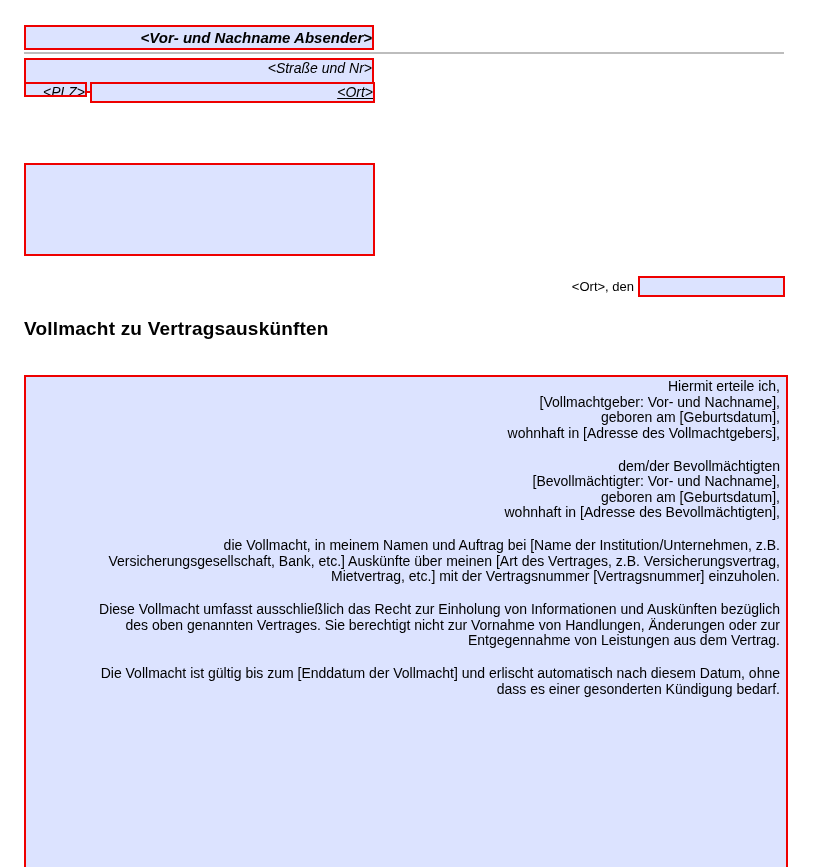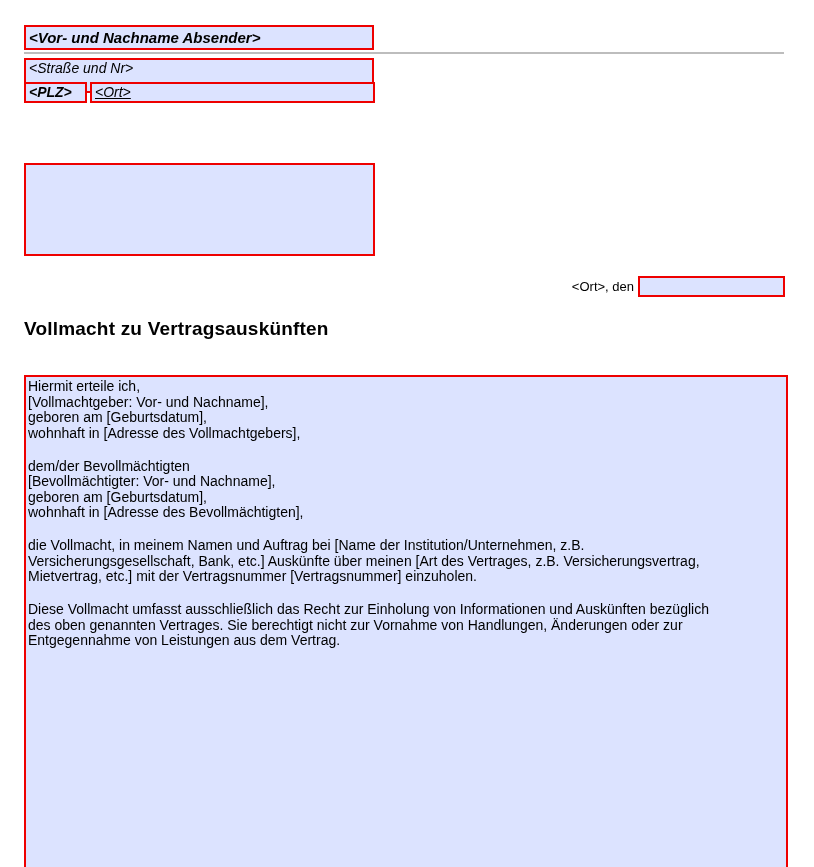--- a/index.html
+++ b/index.html
@@ -1,24 +1,24 @@
 <!DOCTYPE html>
 <html><head>
   <meta charset="utf-8">
   <style>
     html, body { margin: 0; padding: 0; background: #ffffff; }
     body { width: 814px; height: 867px; position: relative; overflow: hidden;
            font-family: "Liberation Sans", sans-serif; color: #000; }
     .field { position: absolute; box-sizing: border-box; background: #dce3ff;
-             border: 2px solid #ee0000; overflow: hidden; }
+             border: 2px solid #ee0000; overflow: hidden; text-align: right; }
     .field span { display: block; padding-left: 3px; white-space: nowrap; }
     #sender-name { left: 24px; top: 25px; width: 350px; height: 25px; }
     #sender-name span { font-size: 15px; font-weight: bold; font-style: italic; line-height: 22px; }
     #sender-street { left: 24px; top: 58px; width: 350px; height: 35px; }
-    #sender-plz { left: 24px; top: 82px; width: 63px; height: 21px; font-weight: bold; }
+    #sender-plz { left: 24px; top: 82px; width: 63px; height: 15px; }
     #sender-city { left: 90px; top: 82px; width: 285px; height: 21px; text-decoration: underline; }
     .small-it { font-size: 14px; font-style: italic; line-height: 17px; }
     .divider { position: absolute; left: 24px; top: 52px; width: 760px; height: 2px; background: #bdbdbd; }
     #recipient { left: 24px; top: 163px; width: 351px; height: 93px; }
     .date-line { position: absolute; right: 180px; top: 278px; font-size: 13px; line-height: 18px; }
     #date-field { left: 638px; top: 276px; width: 147px; height: 21px; }
     .title { position: absolute; left: 24px; top: 318px; font-size: 19px; font-weight: bold; letter-spacing: 0.2px; text-align: right; }
     #body-field { left: 24px; top: 375px; width: 764px; height: 520px; }
     #body-field .para { padding: 2px 6px 0 2px; font-size: 14px; line-height: 15.5px; white-space: pre-line; }
     #body-field .gap { height: 15.5px; }
@@ -63,13 +63,15 @@
 wohnhaft in [Adresse des Bevollmächtigten],</div>
   <div class="gap"></div>
   <div class="para">die Vollmacht, in meinem Namen und Auftrag bei [Name der Institution/Unternehmen, z.B.
 Versicherungsgesellschaft, Bank, etc.] Auskünfte über meinen [Art des Vertrages, z.B. Versicherungsvertrag,
 Mietvertrag, etc.] mit der Vertragsnummer [Vertragsnummer] einzuholen.</div>
   <div class="gap"></div>
   <div class="para">Diese Vollmacht umfasst ausschließlich das Recht zur Einholung von Informationen und Auskünften bezüglich
 des oben genannten Vertrages. Sie berechtigt nicht zur Vornahme von Handlungen, Änderungen oder zur
 Entgegennahme von Leistungen aus dem Vertrag.</div>
   <div class="gap"></div>
+  <div class="para">Die Vollmacht ist gültig bis zum [Enddatum der Vollmacht] und erlischt automatisch nach diesem Datum, ohne
+dass es einer gesonderten Kündigung bedarf.</div>
 </div>
 
 </body></html>

